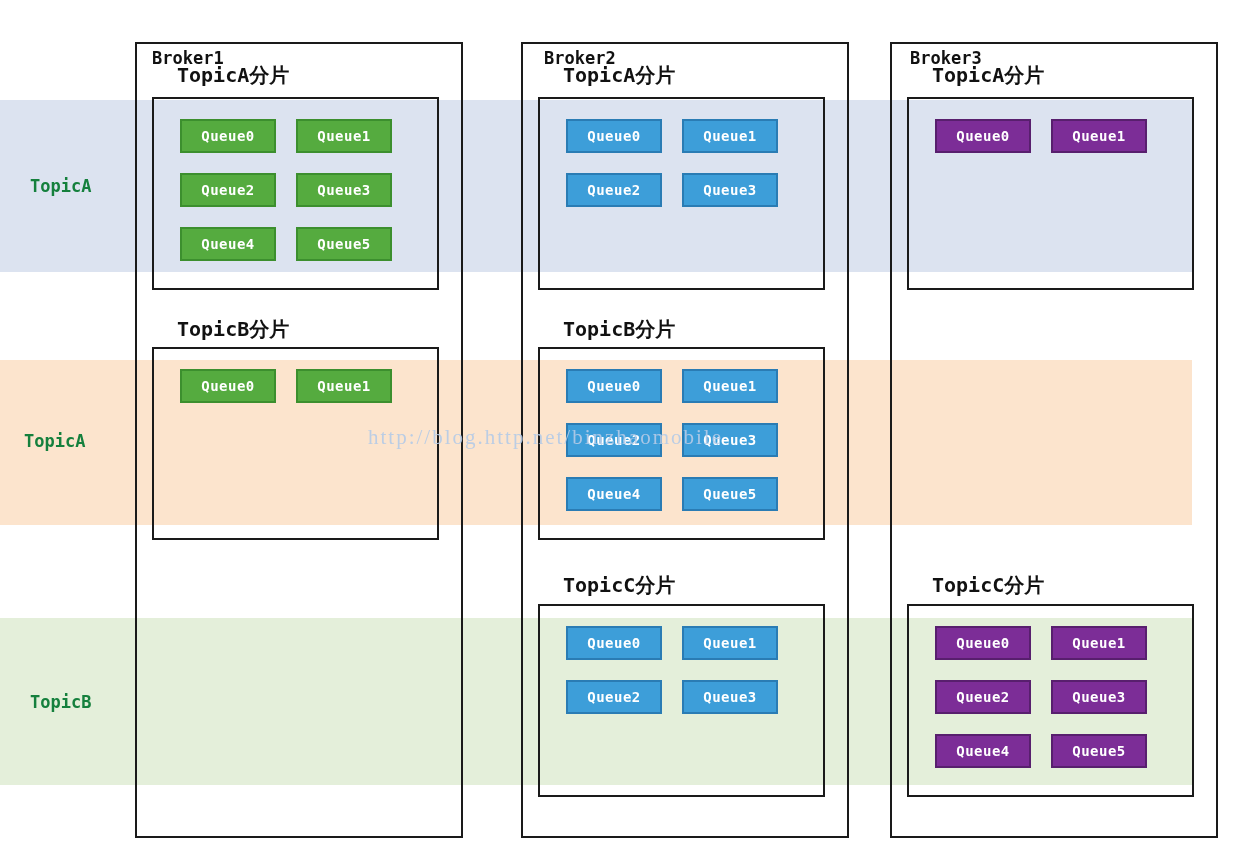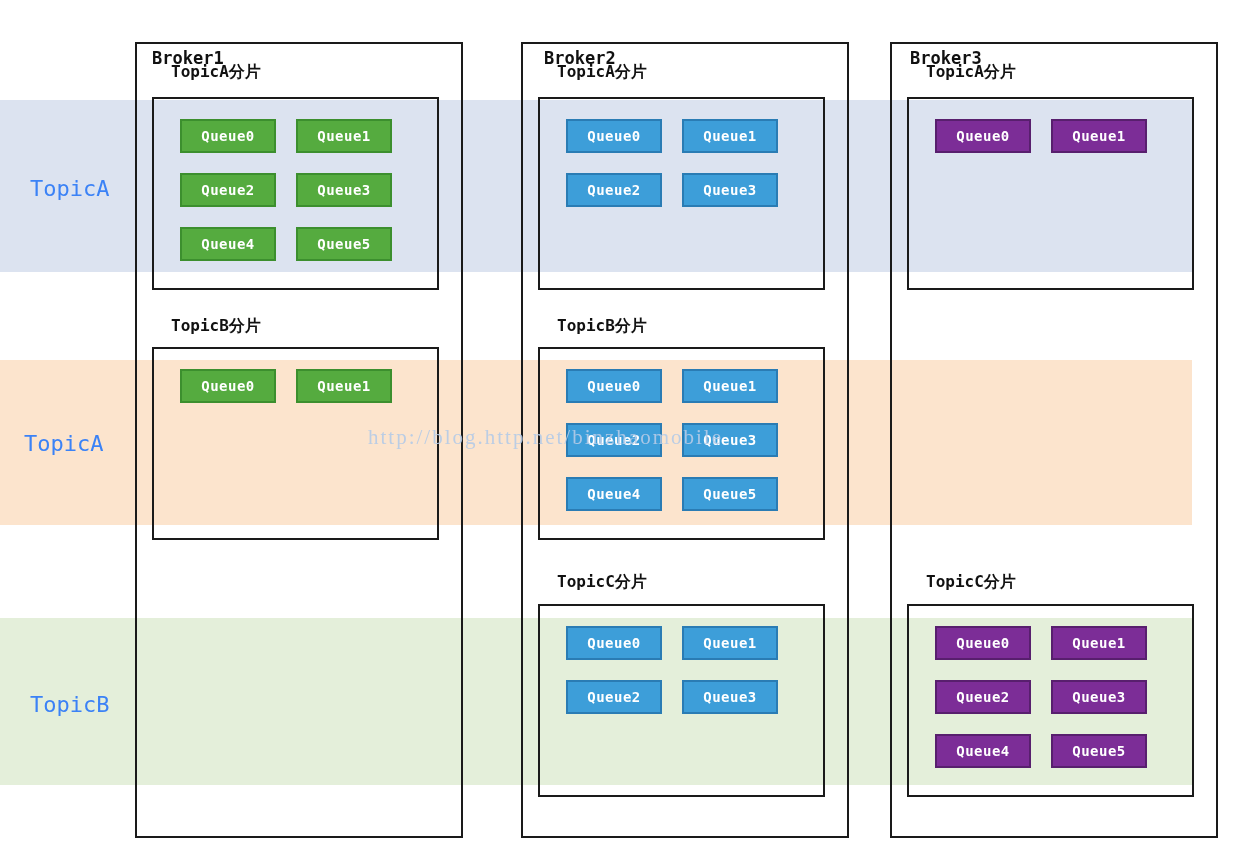--- a/index.html
+++ b/index.html
@@ -3,32 +3,32 @@
 <meta charset="utf-8">
 <style>
   html,body { margin:0; padding:0; background:#ffffff; }
   .canvas {
     position:relative; width:1238px; height:842px; background:#ffffff;
     font-family:"DejaVu Sans Mono","Liberation Mono",monospace;
     overflow:hidden;
   }
   .band { position:absolute; left:0; width:1192px; z-index:1; }
   .side-label {
-    position:absolute; z-index:3; font-size:22px; font-weight:normal; color:#3b82f6;
+    position:absolute; z-index:3; font-size:17px; font-weight:bold; color:#15803d;
     font-family:"DejaVu Sans Mono","Liberation Mono",monospace;
   }
   .broker-title {
     position:absolute; top:8px; z-index:3; font-size:17px; font-weight:bold; color:#111;margin-top:40px;
   }
   .broker-box {
     position:absolute; top:42px; width:328px; height:796px; z-index:2;
     border:2px solid var(--border_black,#1a1a1a); box-sizing:border-box; background:transparent;
   }
   .shard-label {
-    position:absolute; left:34px; z-index:3; font-size:16px; font-weight:bold; color:#111;
+    position:absolute; left:40px; z-index:3; font-size:20px; font-weight:bold; color:#111;
     font-family:"DejaVu Sans Mono","Liberation Mono",sans-serif;
     text-align:center;
   }
   .shard-box {
     position:absolute; left:15px; width:287px; height:193px; z-index:2;
     border:2px solid var(--border_black,#1a1a1a); box-sizing:border-box; background:transparent;
   }
   .queue-grid {
     position:absolute; left:26px; top:20px;
     display:grid; grid-template-columns:repeat(2,96px); column-gap:38px; row-gap:15px;gap:20px;

